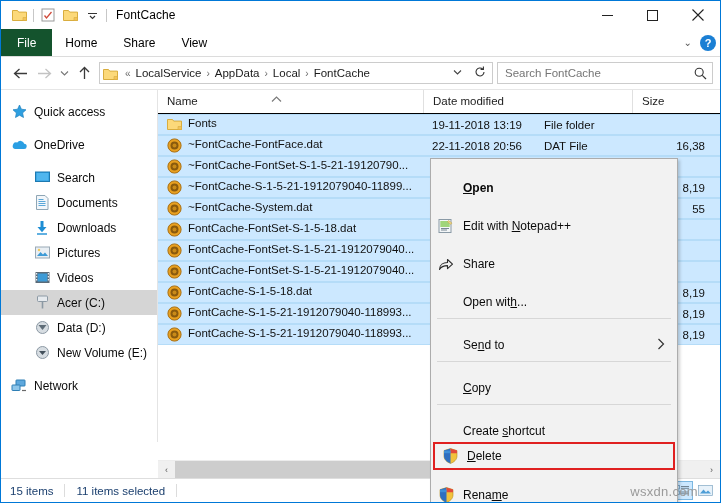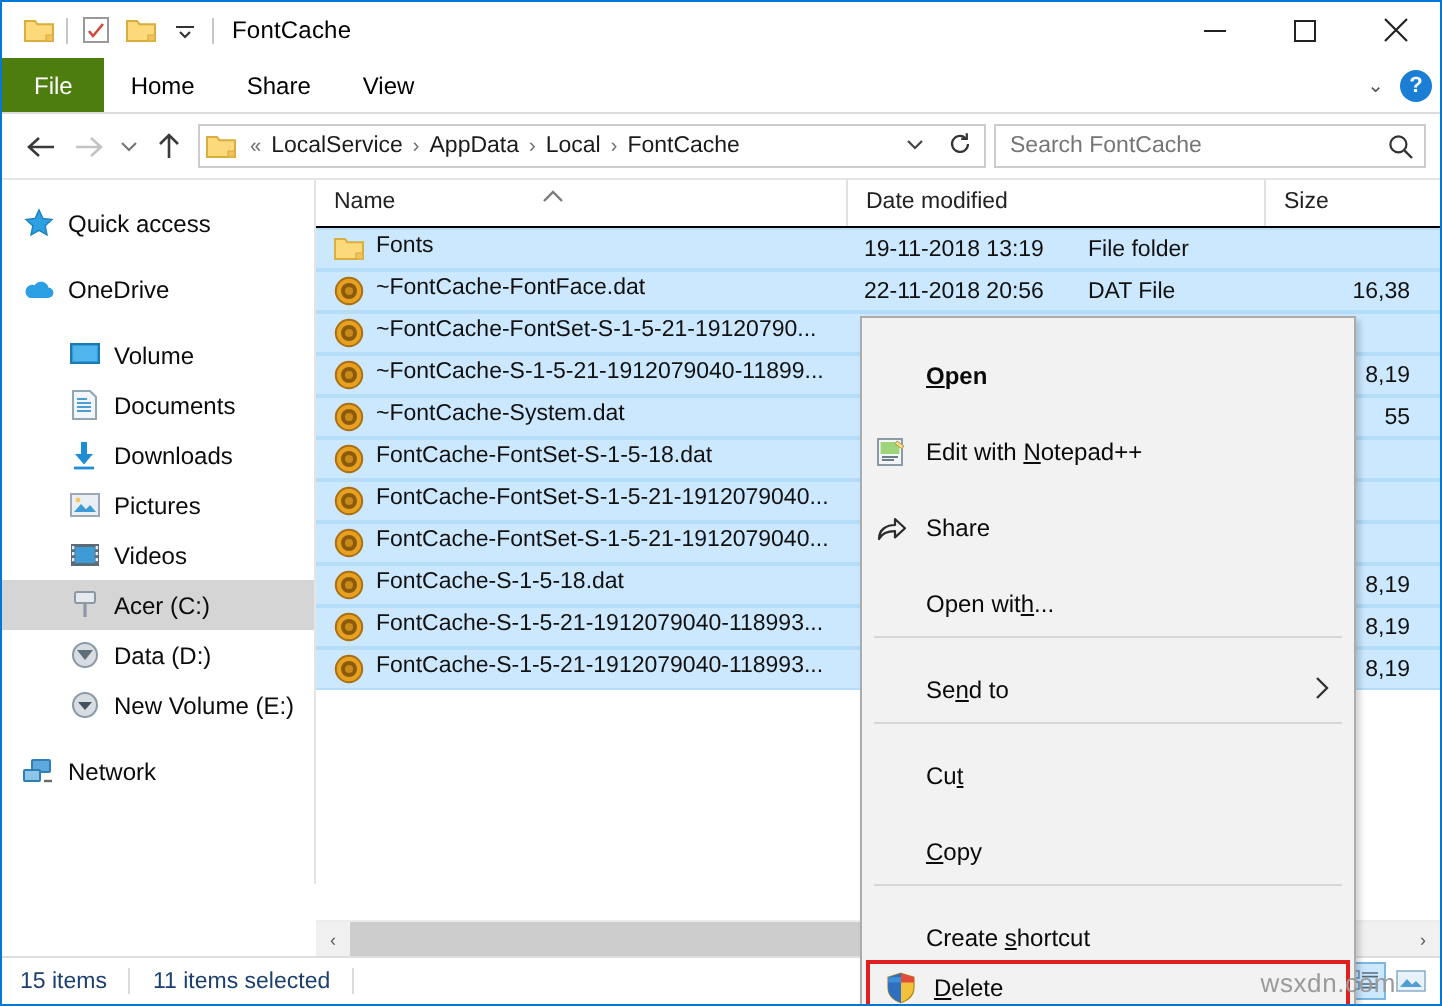--- a/index.html
+++ b/index.html
@@ -57,21 +57,21 @@
     background: #ffffff;
     border-bottom: 1px solid #dcdcdc;
     display: flex; align-items: stretch;
   }
   .tab {
     display: flex; align-items: center;
     padding: 0 13px;
     font-size: 12px; color: #000000;
   }
   .tab.file {
-    background: #4d7c0f; color: #fff;
+    background: #14532d; color: #fff;
     padding: 0 16px;
   }
   .ribbon-right {
     position: absolute; right: 4px; top: 0; height: 27px;
     display: flex; align-items: center; gap: 8px;
   }
   .chev-dn { color: #555; font-size: 10px; }
   .help-ico {
     width: 16px; height: 16px; border-radius: 50%;
     background: #1a7fd4; color: #fff;
@@ -454,21 +454,21 @@
         <span>OneDrive</span>
       </div>
       <div class="navgap"></div>
       <div class="navitem indent">
         <span class="nico">
           <svg width="15" height="13" viewBox="0 0 15 13">
               <rect x="0.5" y="1" width="14" height="9.5" fill="#2f9fe0" stroke="#1d79b0"></rect>
               <rect x="1.6" y="2" width="11.8" height="7.5" fill="#51b6ee"></rect>
             </svg>
         </span>
-        <span>Volume</span>
+        <span>Search</span>
       </div>
       <div class="navitem indent">
         <span class="nico">
           <svg width="13" height="15" viewBox="0 0 13 15">
               <path d="M0.5 0.5h8.5l3 3v11h-11.5z" fill="#f2f6fa" stroke="#8fa6b5"></path>
               <path d="M2.5 4.5h5M2.5 6.5h7M2.5 8.5h7M2.5 10.5h7" stroke="#4a9ed4" stroke-width=".9"></path>
             </svg>
         </span>
         <span>Documents</span>
       </div>
@@ -769,24 +769,20 @@
     <div class="mi">
       <span class="mico"></span>
       <span class="mlabel">Se<span class="u">n</span>d to</span>
       <span class="arrow">
         <svg width="8" height="12" viewBox="0 0 8 12">
             <path d="M1.5 1l5 5-5 5" stroke="#333" stroke-width="1.2" fill="none"></path>
           </svg>
       </span>
     </div>
     <div class="msep"></div>
-    <div class="mi">
-      <span class="mico"></span>
-      <span class="mlabel">Cu<span class="u">t</span></span>
-    </div>
     <div class="mi">
       <span class="mico"></span>
       <span class="mlabel"><span class="u">C</span>opy</span>
     </div>
     <div class="msep"></div>
     <div class="mi">
       <span class="mico"></span>
       <span class="mlabel">Create <span class="u">s</span>hortcut</span>
     </div>
     <div class="mi highlight">

